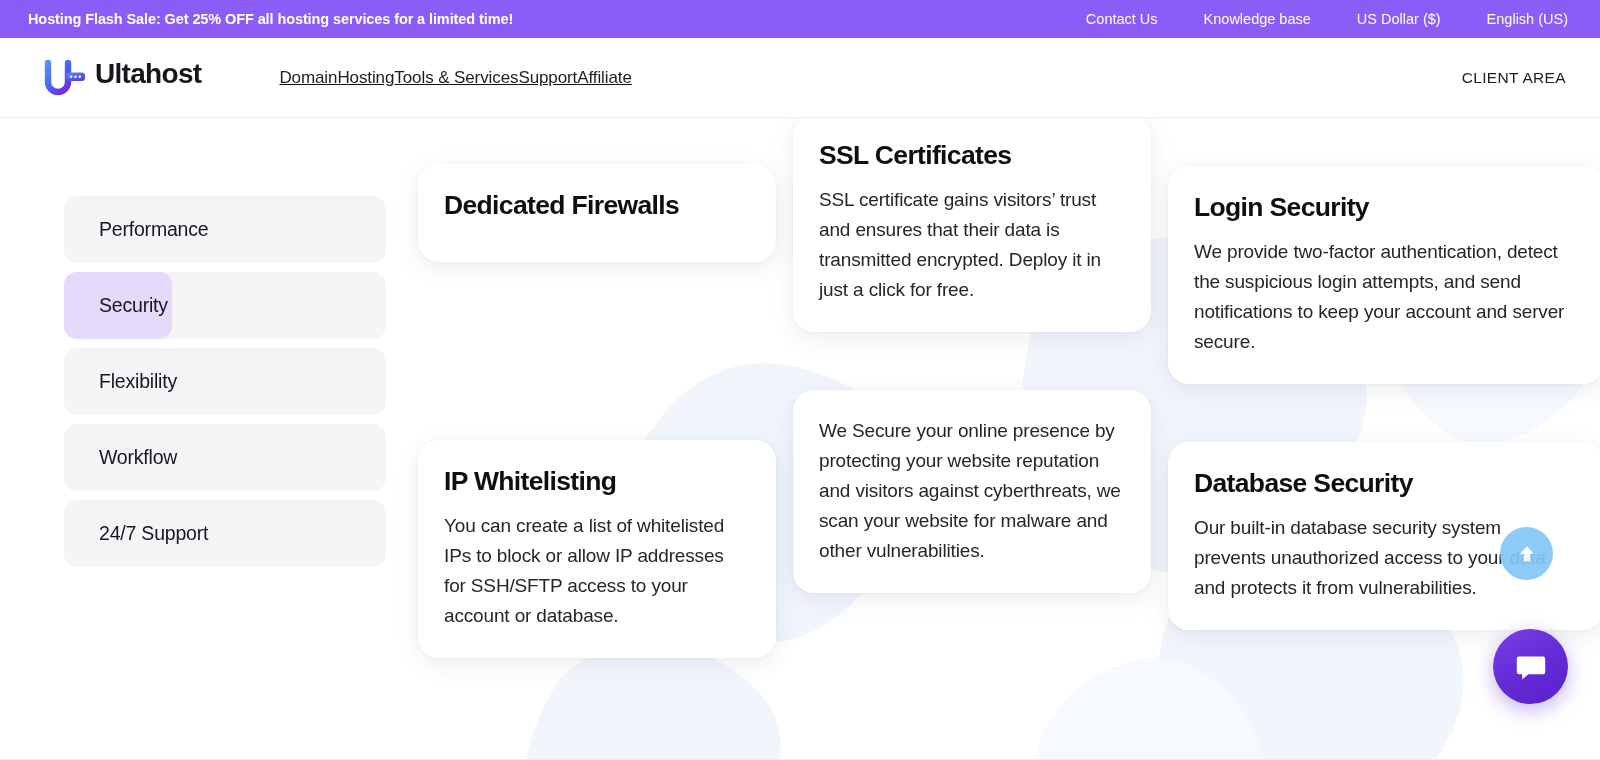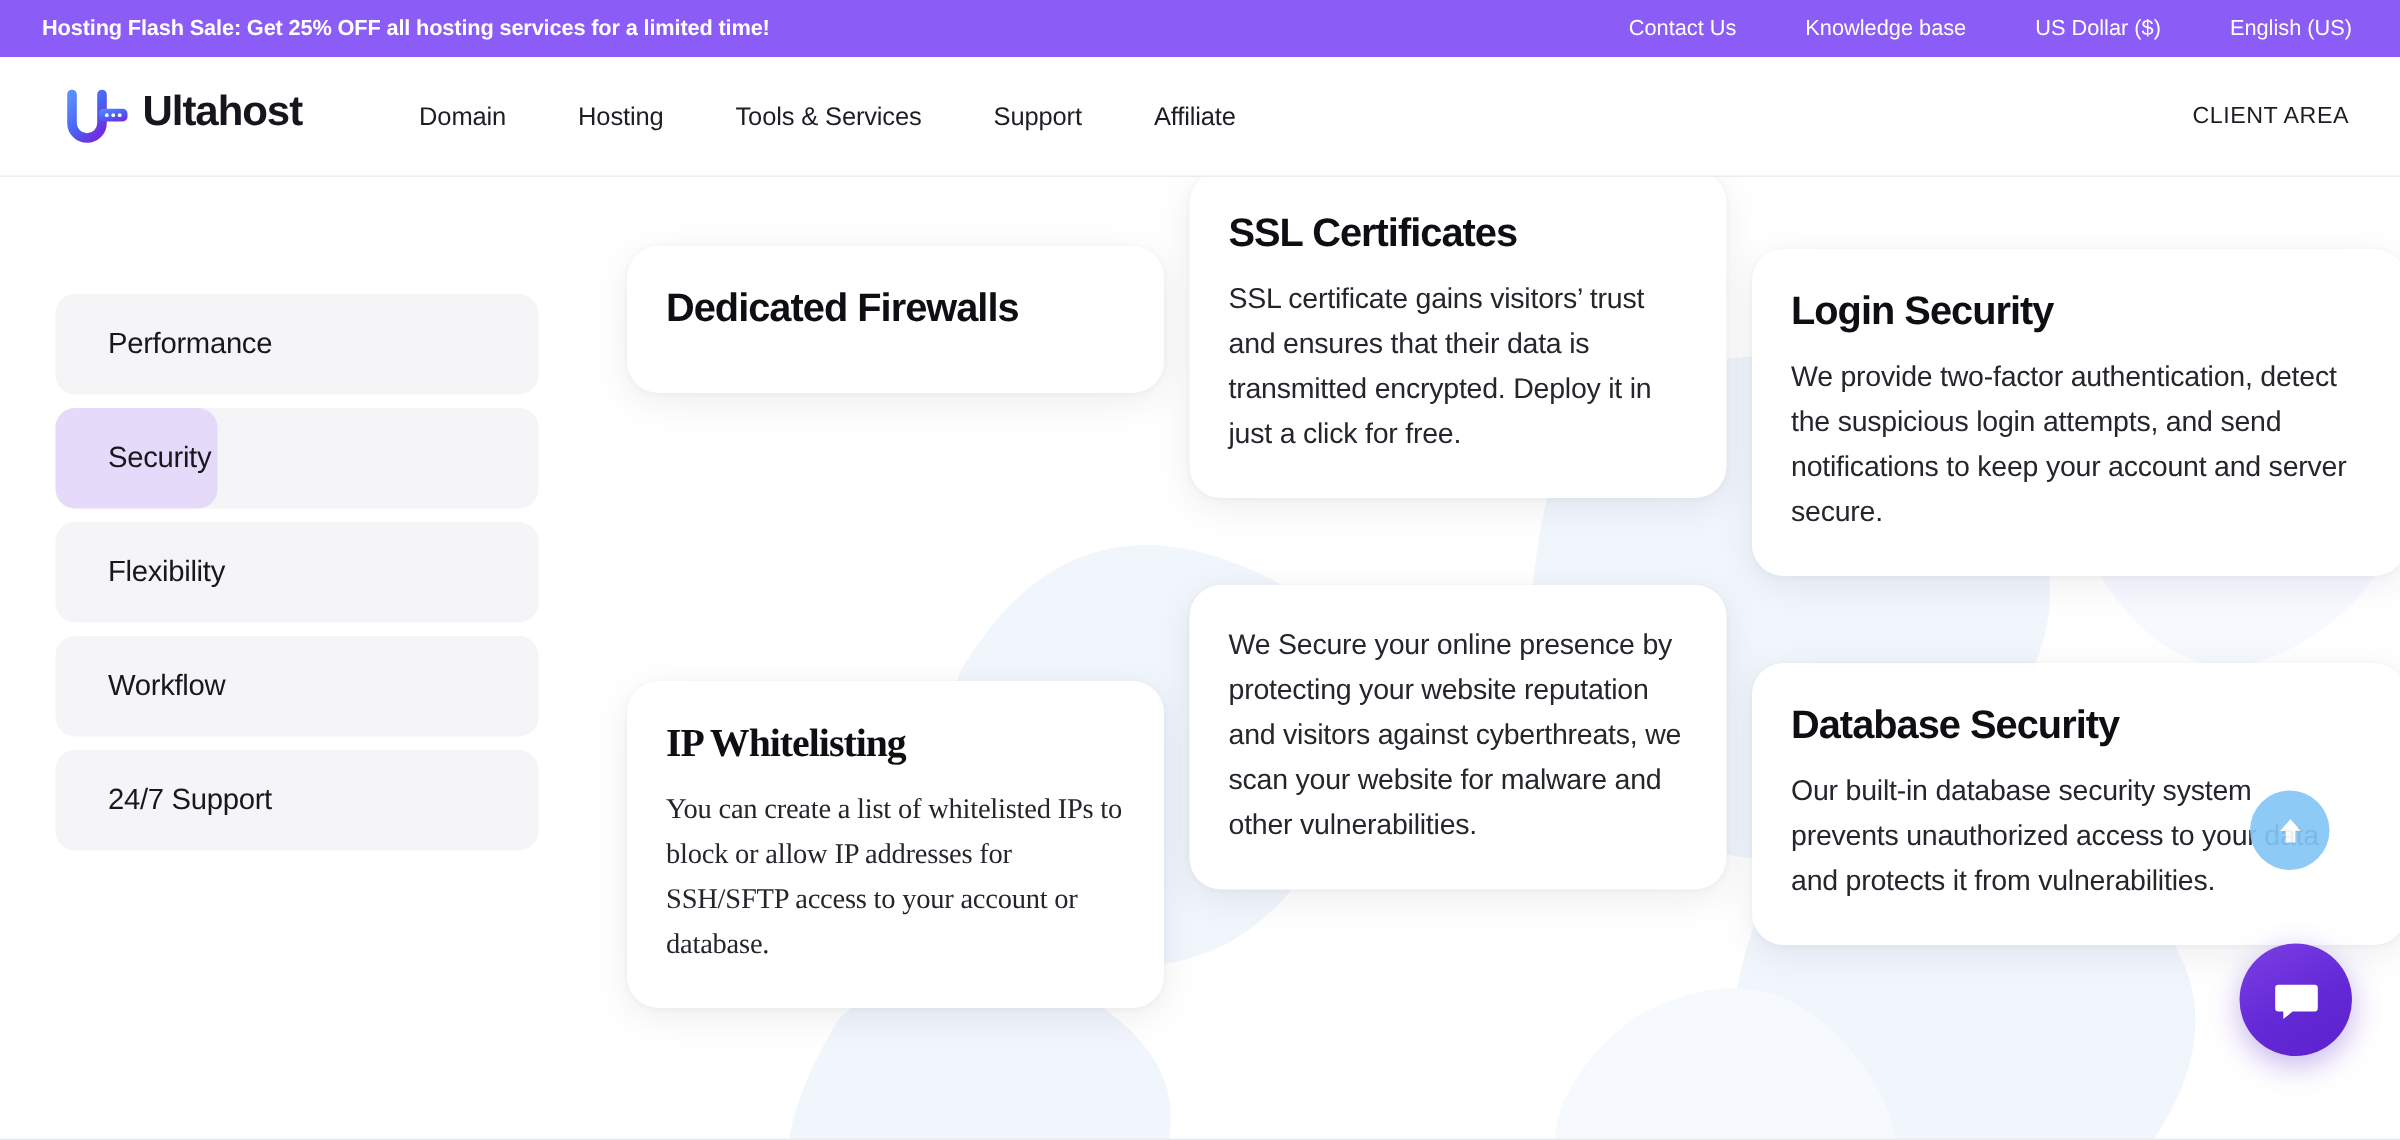--- a/index.html
+++ b/index.html
@@ -71,22 +71,22 @@
   .brand-name {
     font-size: 28px;
     font-weight: 700;
     letter-spacing: -0.7px;
     color: #15171c;
   }
 
   .main-nav {
     display: flex;
     align-items: center;
-    gap: 48px;
     margin-left: 44px;
+    text-decoration: underline;
   }
   .nav-link {
     font-size: 17px;
     color: #1c1e23;
     font-weight: 400;
     white-space: nowrap;
     cursor: pointer;
     letter-spacing: -0.1px;
   }
   .header-right {
@@ -118,21 +118,21 @@
   .content {
     position: relative;
     z-index: 2;
     height: 100%;
     padding: 0 0 0 46px;
   }
 
   
   .tab-rail {
     position: absolute;
-    left: 37px;
+    left: 64px;
     top: 78px;
     width: 322px;
     display: flex;
     flex-direction: column;
     gap: 9px;
   }
   .tab-item {
     position: relative;
     height: 67px;
     border-radius: 13px;
@@ -196,21 +196,21 @@
   .card-text {
     font-size: 19px;
     line-height: 30px;
     color: #24262b;
     font-weight: 400;
     letter-spacing: -0.15px;
   }
 
   
   .fc-firewalls  { top: 46px;  }
-  .fc-whitelist  { top: 336px; font-family: Liberation Serif, serif; }
+  .fc-whitelist  { top: 322px; }
   .fc-ssl        { top: -4px;  }
   .fc-bitninja   { top: 272px; }
   .fc-login      { top: 48px;  }
   .fc-database   { top: 324px; }
 
   
   .card-col.col-3 .feature-card { width: 436px; }
 
   
   .scroll-top-btn {

